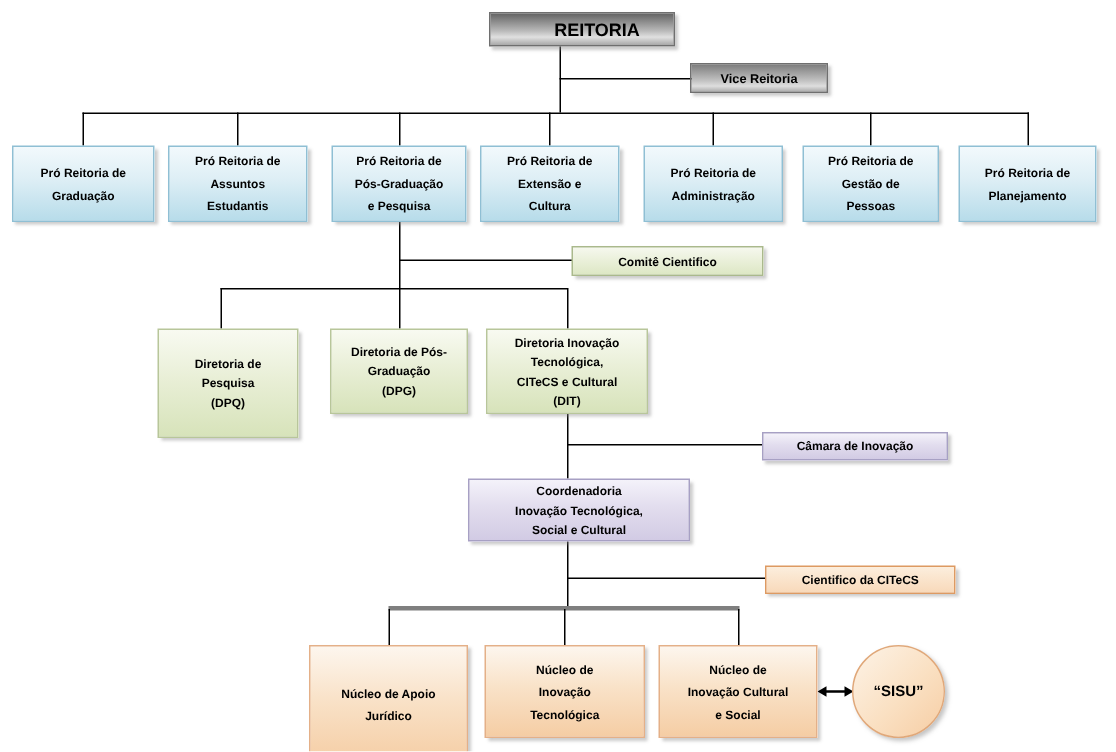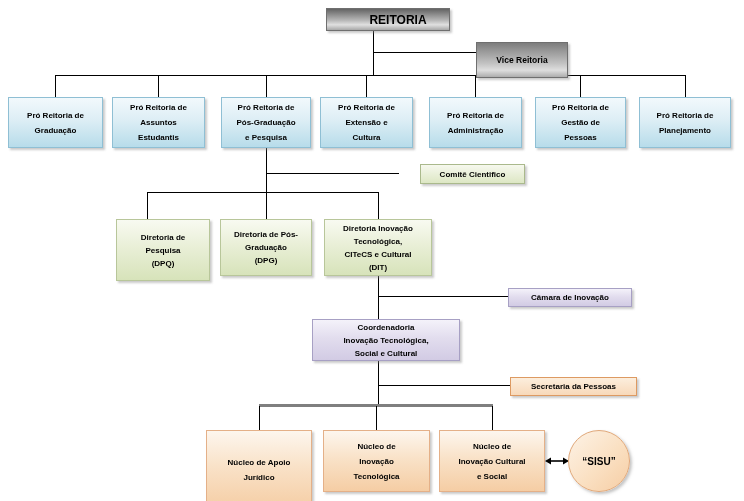--- a/index.html
+++ b/index.html
@@ -87,21 +87,21 @@
   <div class="vline" style="left:378px;top:361px;height:43px"></div>
   <div class="hline" style="left:378px;top:385px;width:132px"></div>
   <div class="busline" style="left:259px;top:404px;width:234px"></div>
   <div class="vline" style="left:259px;top:406px;height:24px"></div>
   <div class="vline" style="left:376px;top:406px;height:24px"></div>
   <div class="vline" style="left:492px;top:406px;height:24px"></div>
 
   <div class="box gray" style="left:326px;top:8px;width:124px;height:23px">
     <span class="lbl">REITORIA</span>
   </div>
-  <div class="box gray-sm" style="left:476px;top:42px;width:92px;height:36px">
+  <div class="box gray-sm" style="left:460px;top:42px;width:92px;height:20px">
     <span class="lbl">Vice Reitoria</span>
   </div>
 
   <div class="box blue" style="left:8px;top:97px;width:95px;height:51px">
     <span class="lbl">Pró Reitoria de
 Graduação</span>
   </div>
   <div class="box blue" style="left:112px;top:97px;width:93px;height:51px">
     <span class="lbl">Pró Reitoria de
 Assuntos
@@ -124,25 +124,25 @@
   <div class="box blue" style="left:535px;top:97px;width:91px;height:51px">
     <span class="lbl">Pró Reitoria de
 Gestão de
 Pessoas</span>
   </div>
   <div class="box blue" style="left:639px;top:97px;width:92px;height:51px">
     <span class="lbl">Pró Reitoria de
 Planejamento</span>
   </div>
 
-  <div class="box green-sm" style="left:420px;top:164px;width:105px;height:20px">
+  <div class="box green-sm" style="left:381px;top:164px;width:128px;height:20px">
     <span class="lbl">Comitê Cientifico</span>
   </div>
 
-  <div class="box green" style="left:116px;top:219px;width:94px;height:62px">
+  <div class="box green" style="left:105px;top:219px;width:94px;height:73px">
     <span class="lbl">Diretoria de
 Pesquisa
 (DPQ)</span>
   </div>
   <div class="box green" style="left:220px;top:219px;width:92px;height:57px">
     <span class="lbl">Diretoria de Pós-
 Graduação
 (DPG)</span>
   </div>
   <div class="box green" style="left:324px;top:219px;width:108px;height:57px">
@@ -154,21 +154,21 @@
 
   <div class="box lav" style="left:508px;top:288px;width:124px;height:19px">
     <span class="lbl">Câmara de Inovação</span>
   </div>
   <div class="box lav" style="left:312px;top:319px;width:148px;height:42px">
     <span class="lbl">Coordenadoria
 Inovação Tecnológica,
 Social e Cultural</span>
   </div>
   <div class="box orange-sm" style="left:510px;top:377px;width:127px;height:19px">
-    <span class="lbl">Secretaria da Pessoas</span>
+    <span class="lbl">Cientifico da CITeCS</span>
   </div>
 
   <div class="box orange" style="left:206px;top:430px;width:106px;height:80px">
     <span class="lbl">Núcleo de Apoio
 Jurídico</span>
   </div>
   <div class="box orange" style="left:323px;top:430px;width:107px;height:62px">
     <span class="lbl">Núcleo de
 Inovação
 Tecnológica</span>

